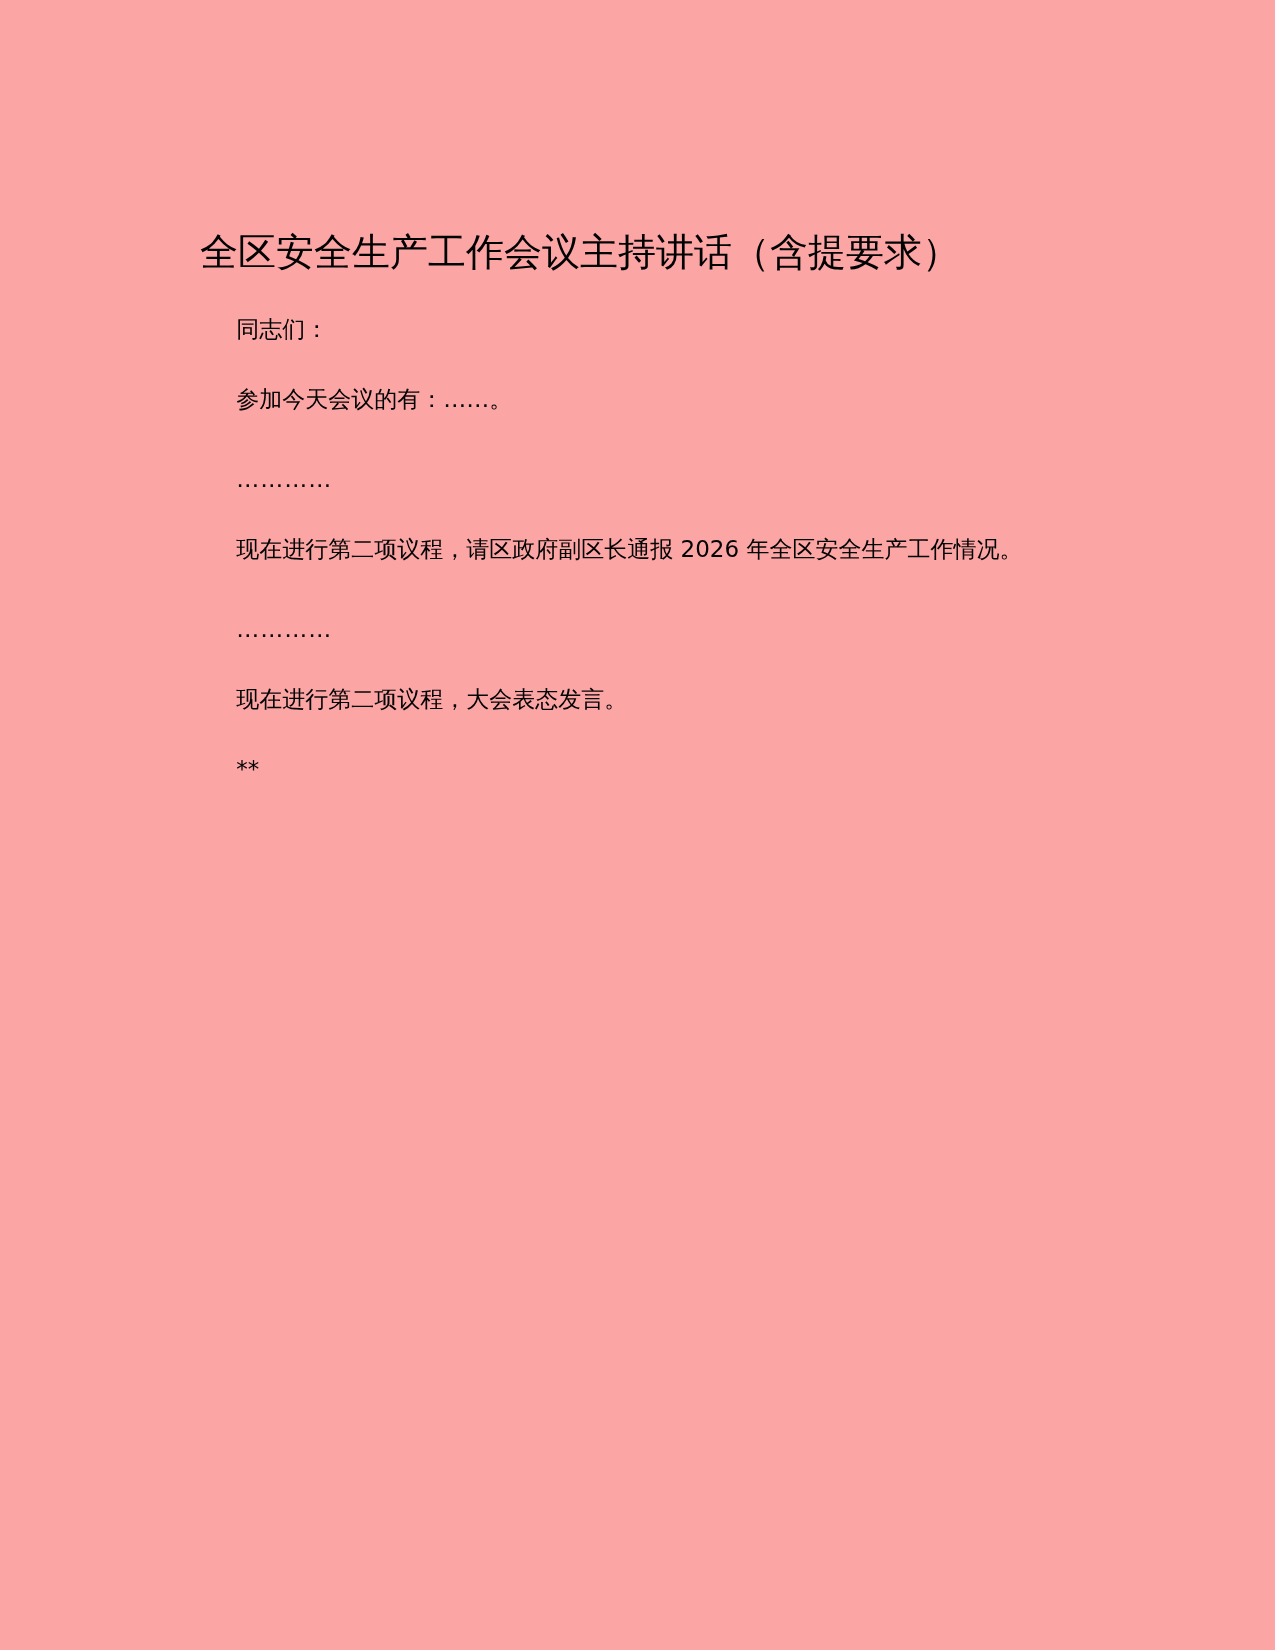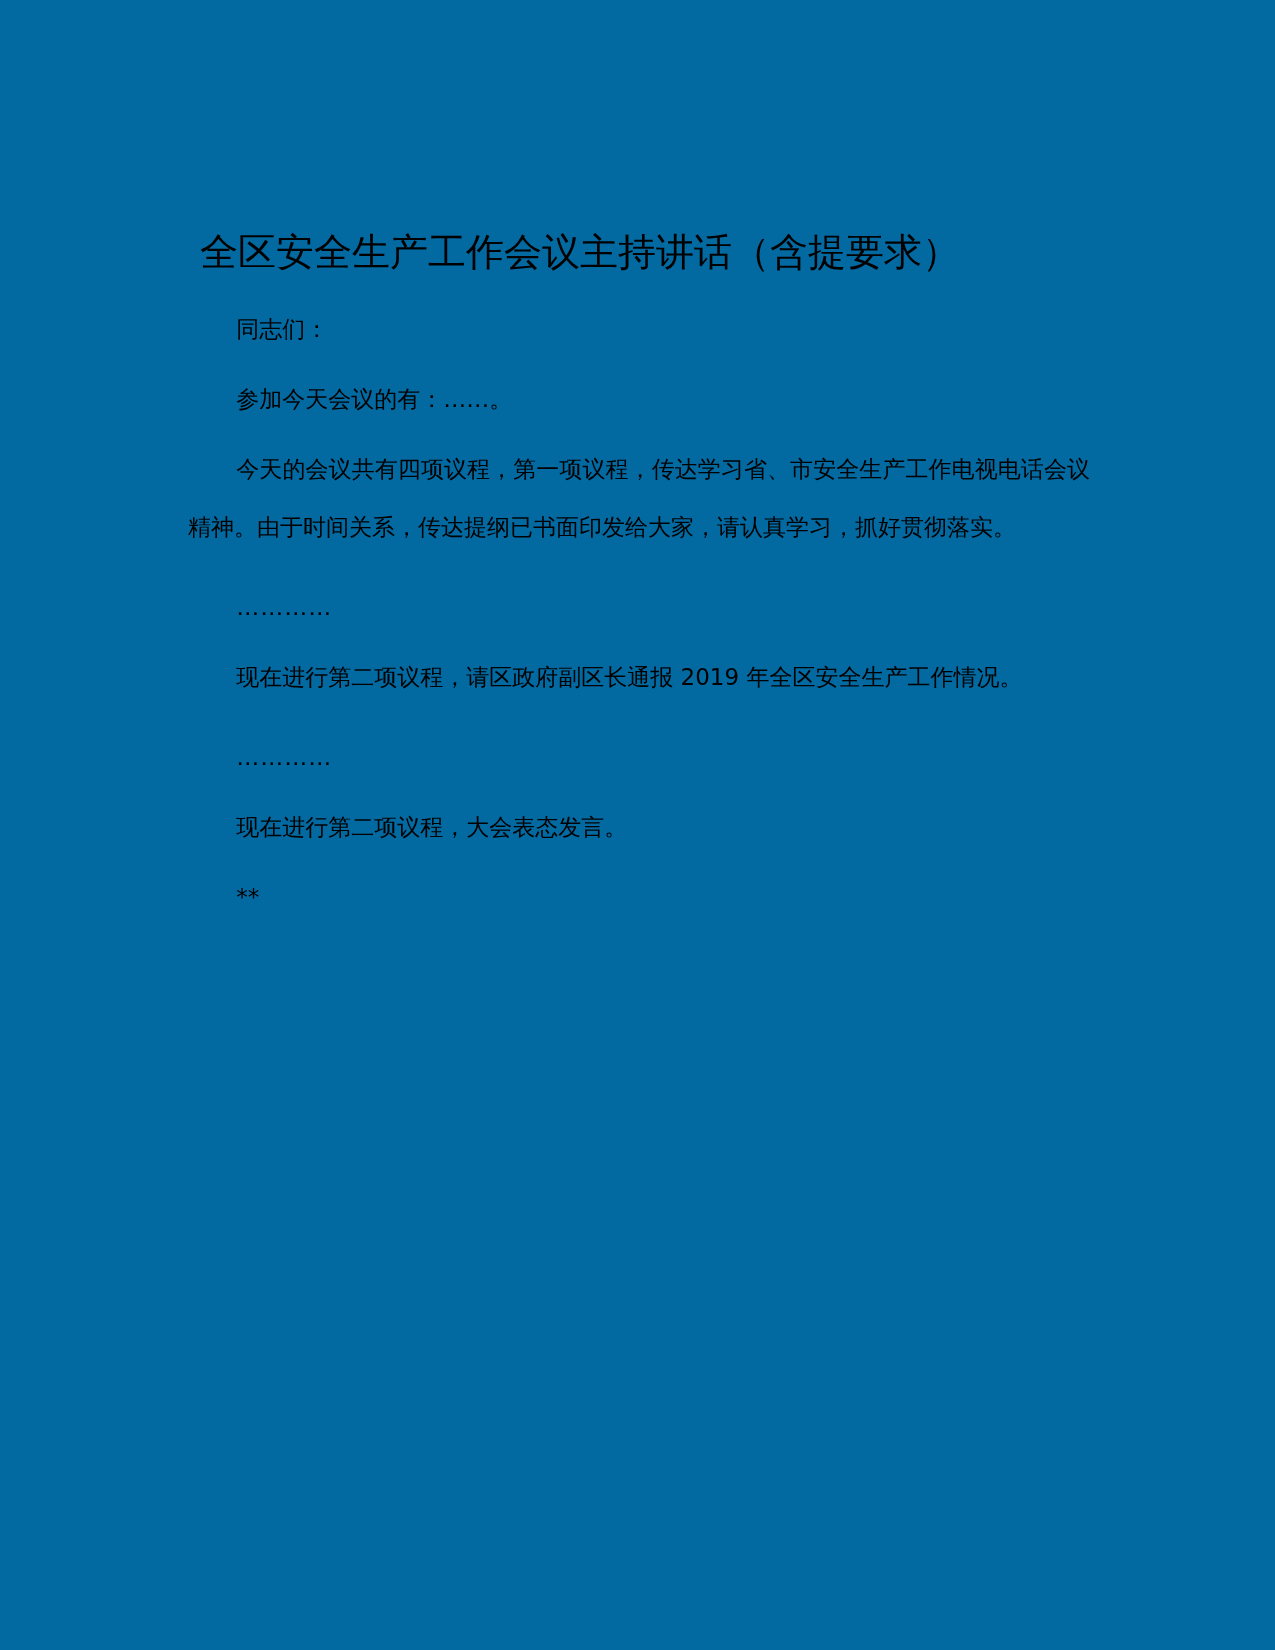--- a/index.html
+++ b/index.html
@@ -14,21 +14,21 @@
       overflow: hidden;
       font-family: "DejaVu Sans", "Liberation Sans", sans-serif;
       color: #000000;
     }
     .page {
       position: absolute;
       left: 0;
       top: 0;
       width: 1275px;
       height: 1650px;
-      background: #0369a1;
+      background: #fca5a5;
     }
     .title {
       position: absolute;
       left: 200px;
       top: 226px;
       width: 880px;
       font-size: 38px;
       line-height: 52px;
       letter-spacing: 0px;
       white-space: nowrap;
@@ -57,20 +57,19 @@
   </style>
 </head>
 <body>
 
 <div class="page">
   <div class="title">全区安全生产工作会议主持讲话（含提要求）</div>
 
   <div class="body-text">
     <p class="para">同志们：</p>
     <p class="para">参加今天会议的有：……。</p>
-    <p class="para">今天的会议共有四项议程，第一项议程，传达学习省、市安全生产工作电视电话会议精神。由于时间关系，传达提纲已书面印发给大家，请认真学习，抓好贯彻落实。</p>
     <p class="para gap-large ellipsis">…………</p>
-    <p class="para">现在进行第二项议程，请区政府副区长通报 2019 年全区安全生产工作情况。</p>
+    <p class="para">现在进行第二项议程，请区政府副区长通报 2026 年全区安全生产工作情况。</p>
     <p class="para gap-large ellipsis">…………</p>
     <p class="para">现在进行第二项议程，大会表态发言。</p>
     <p class="para">**</p>
   </div>
 </div>
 
 </body></html>

